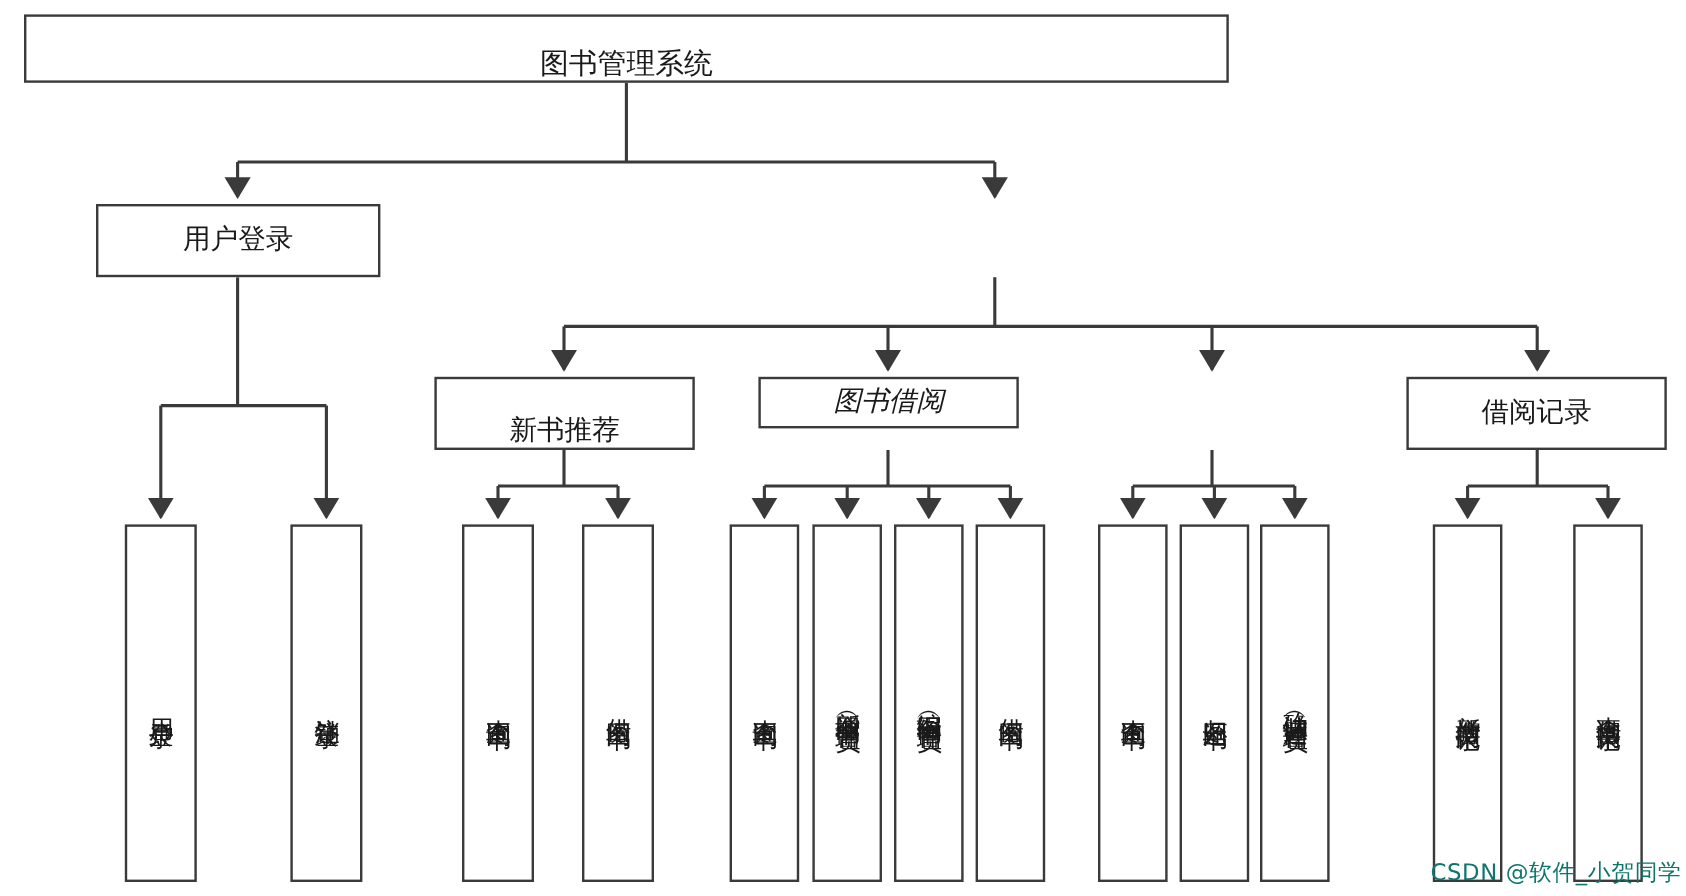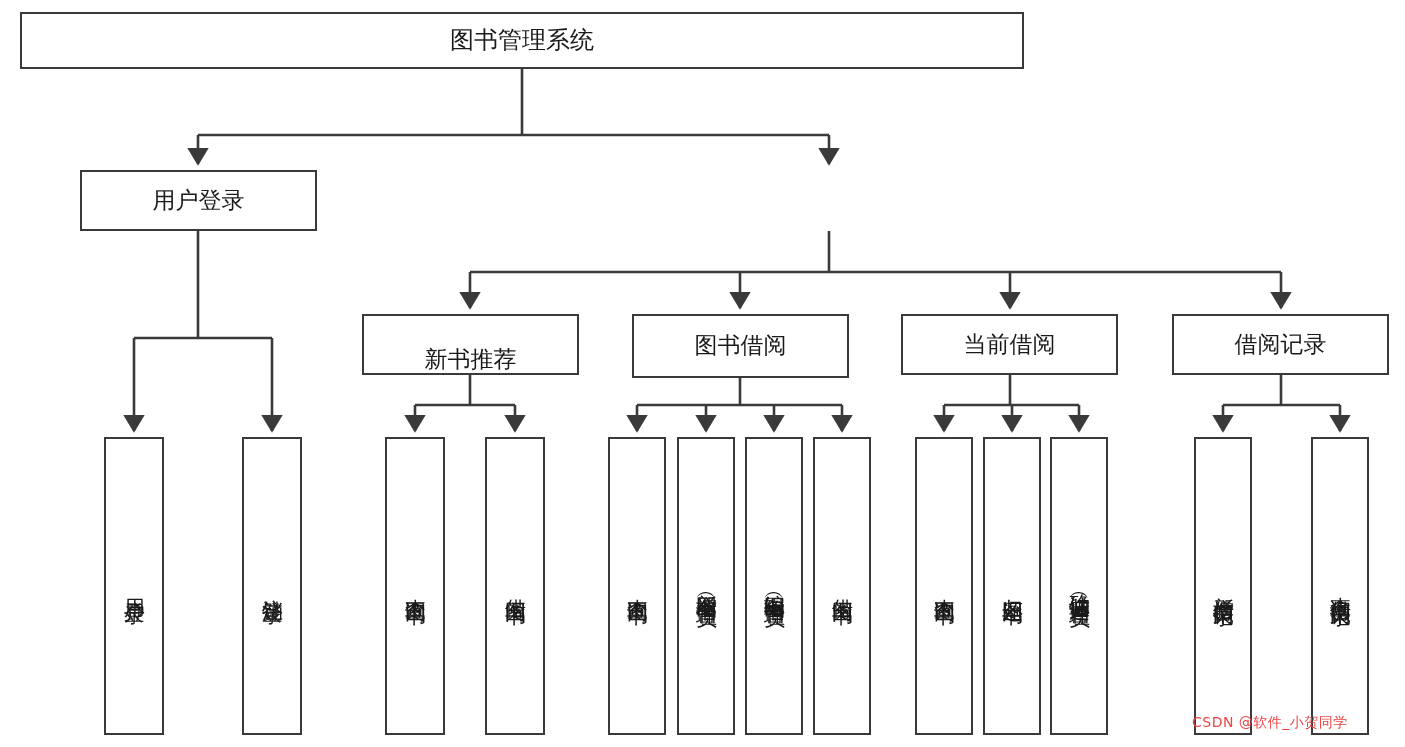--- a/index.html
+++ b/index.html
@@ -58,22 +58,22 @@
   .node.vert .label {
     writing-mode: vertical-rl;
     text-orientation: upright;
     font-size: 21px;
     letter-spacing: 2px;
     line-height: 1;
     white-space: nowrap;
   }
   .watermark {
     position: absolute;
-    font-size: 14px;
-    color: #ef4444;
+    font-size: 19px;
+    color: #0f766e;
     white-space: nowrap;
     z-index: 3;
     letter-spacing: 0.5px;
   }
 </style>
 </head>
 <body>
 
 <div id="canvas">
 
@@ -121,36 +121,33 @@
       <path d="M 1012 405 L 1012 431" marker-end="url(#arrow)"></path>
       <path d="M 1079 405 L 1079 431" marker-end="url(#arrow)"></path>
 
       <path d="M 1281 375 L 1281 405"></path>
       <path d="M 1223 405 L 1340 405"></path>
       <path d="M 1223 405 L 1223 431" marker-end="url(#arrow)"></path>
       <path d="M 1340 405 L 1340 431" marker-end="url(#arrow)"></path>
     </g>
   </svg>
 
-  <div class="node horiz root" style="left: 20px; top: 12px; width: 1004px; height: 57px;">
+  <div class="node horiz root" style="left: 20px; top: 12px; width: 1004px; height: 57px; align-items: flex-end;">
     <span class="label">图书管理系统</span>
   </div>
 
   <div class="node horiz" style="left: 80px; top: 170px; width: 237px; height: 61px;">
     <span class="label">用户登录</span>
   </div>
 
   <div class="node horiz" style="left: 362px; top: 314px; width: 217px; height: 61px; align-items: flex-end;">
     <span class="label">新书推荐</span>
   </div>
-  <div class="node horiz" style="left: 632px; top: 314px; width: 217px; height: 64px;">
+  <div class="node horiz" style="left: 632px; top: 314px; width: 217px; height: 43px; font-style: italic;">
     <span class="label">图书借阅</span>
-  </div>
-  <div class="node horiz" style="left: 901px; top: 314px; width: 217px; height: 61px;">
-    <span class="label">当前借阅</span>
   </div>
   <div class="node horiz" style="left: 1172px; top: 314px; width: 217px; height: 61px;">
     <span class="label">借阅记录</span>
   </div>
 
   <div class="node vert" style="left: 104px; top: 437px; width: 60px; height: 298px;">
     <span class="label">用户登录</span>
   </div>
   <div class="node vert" style="left: 242px; top: 437px; width: 60px; height: 298px;">
     <span class="label">注销登录</span>

